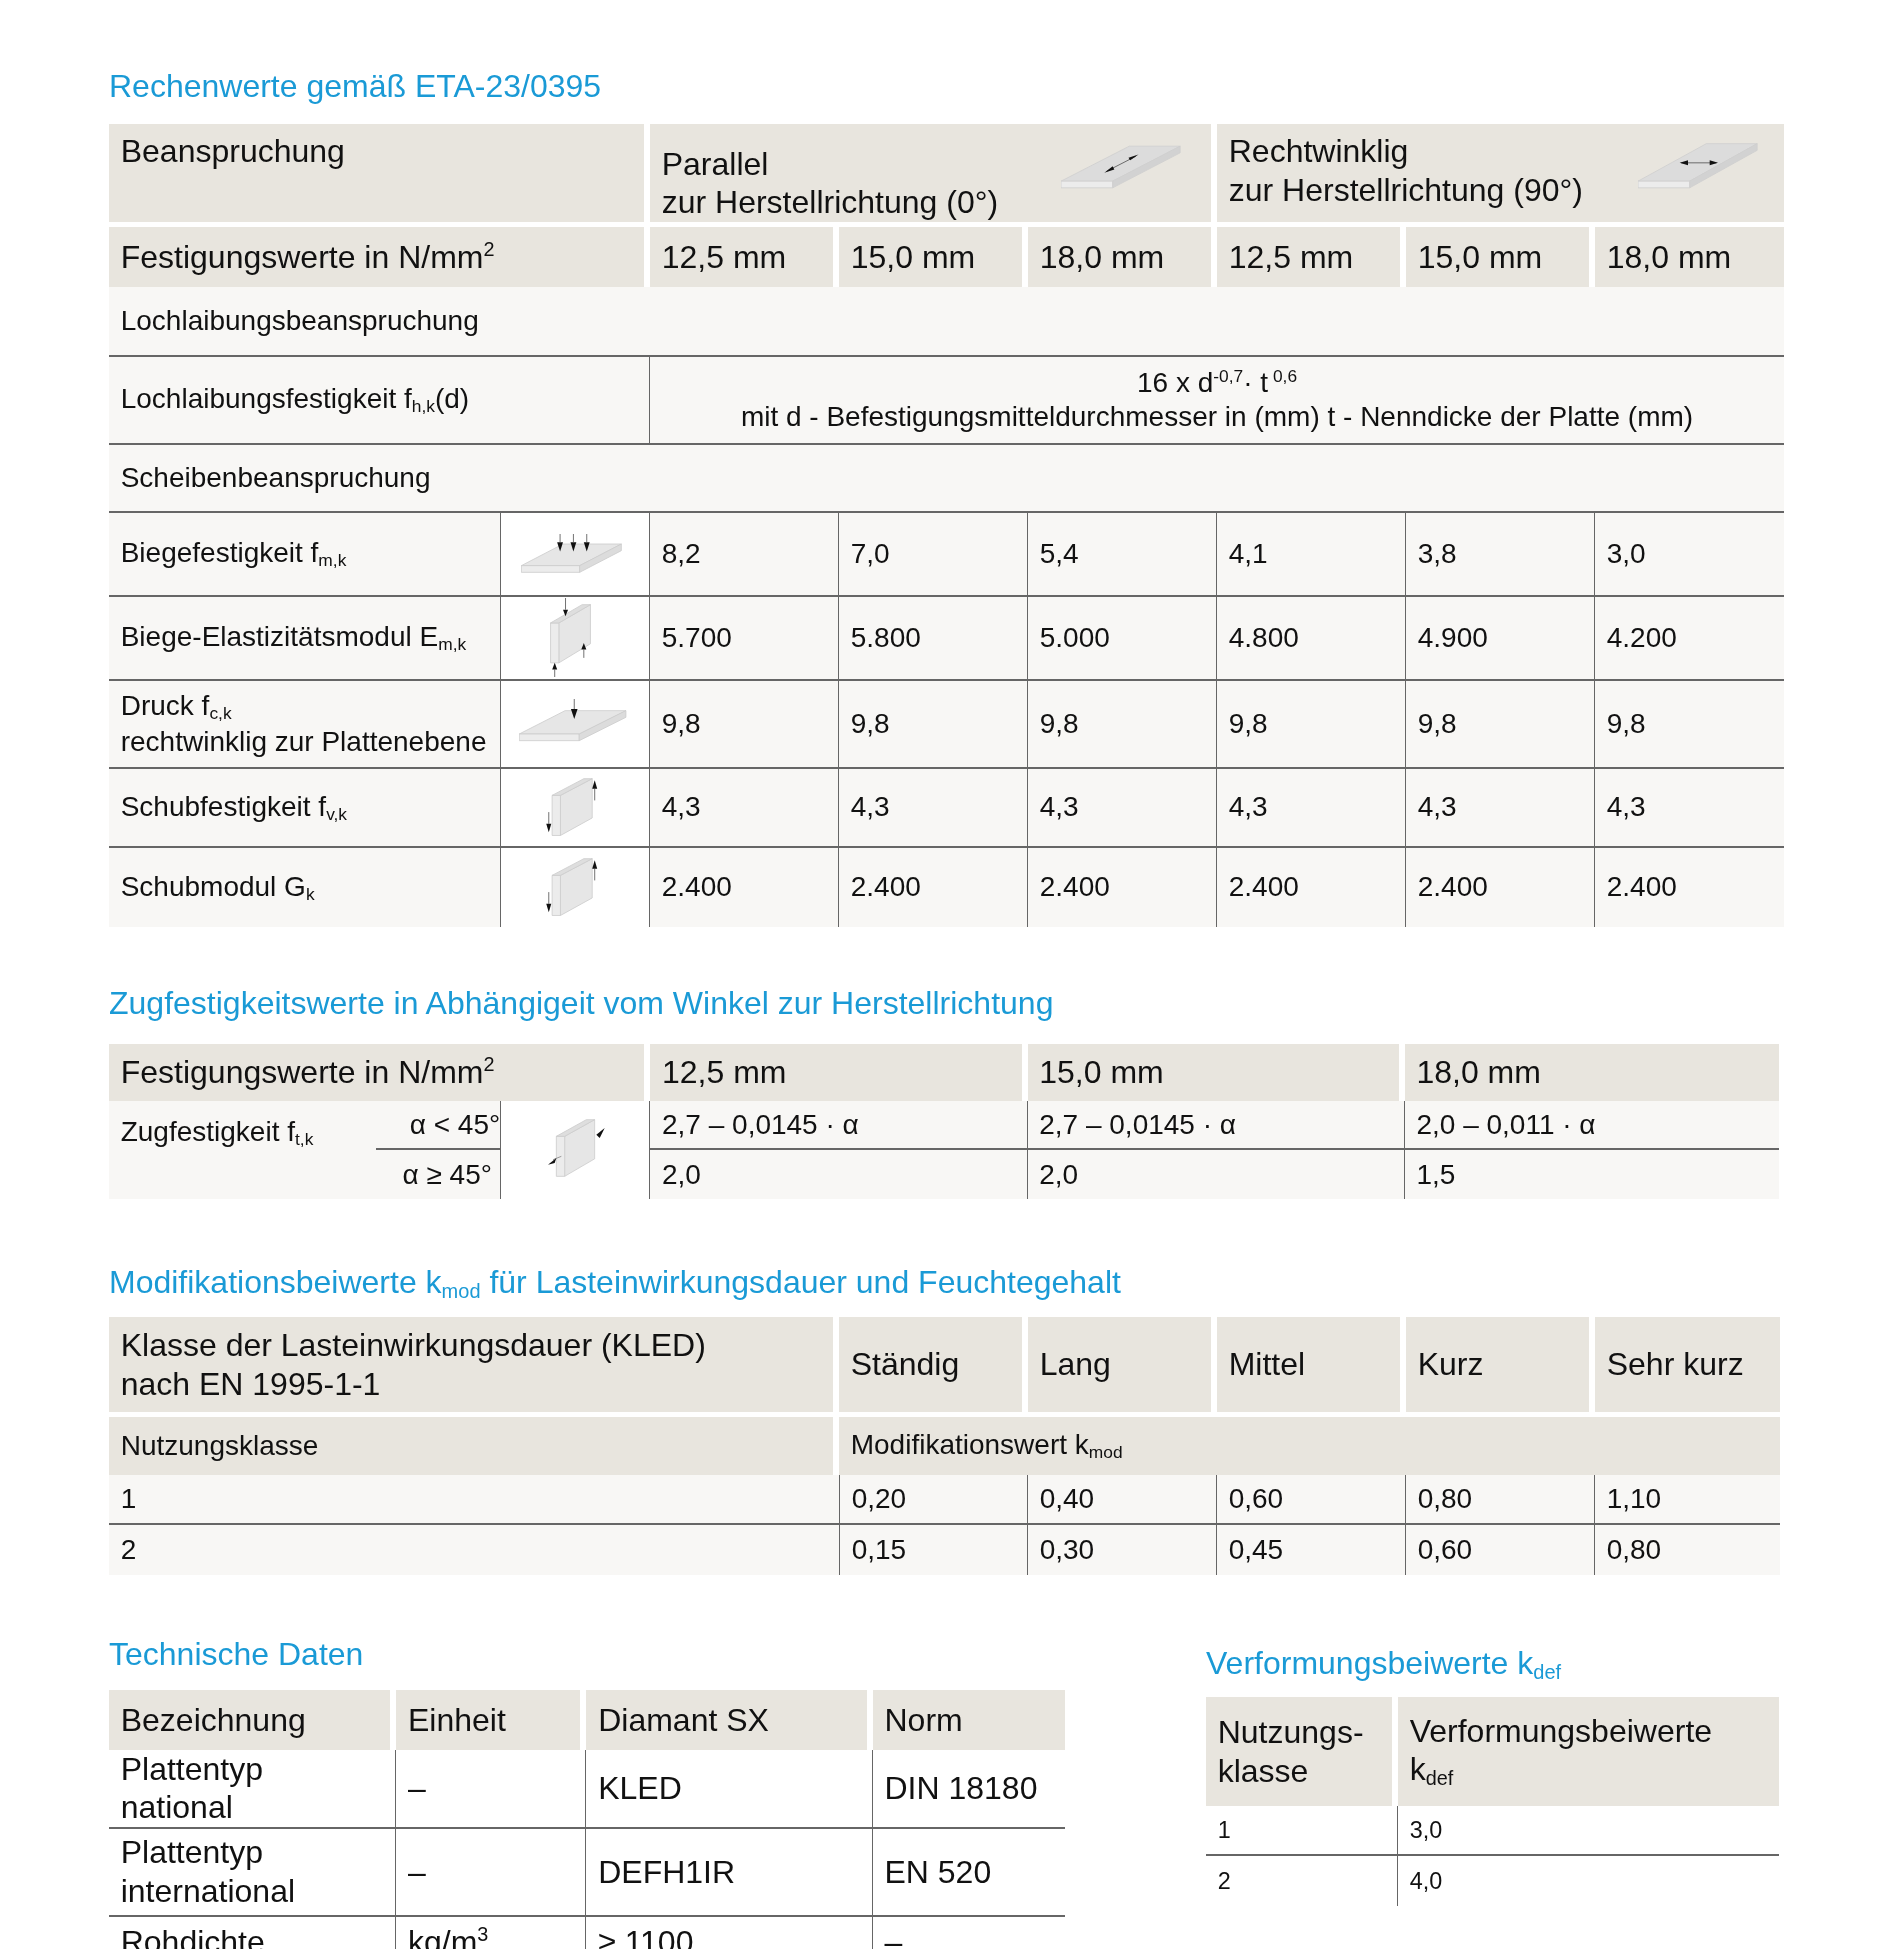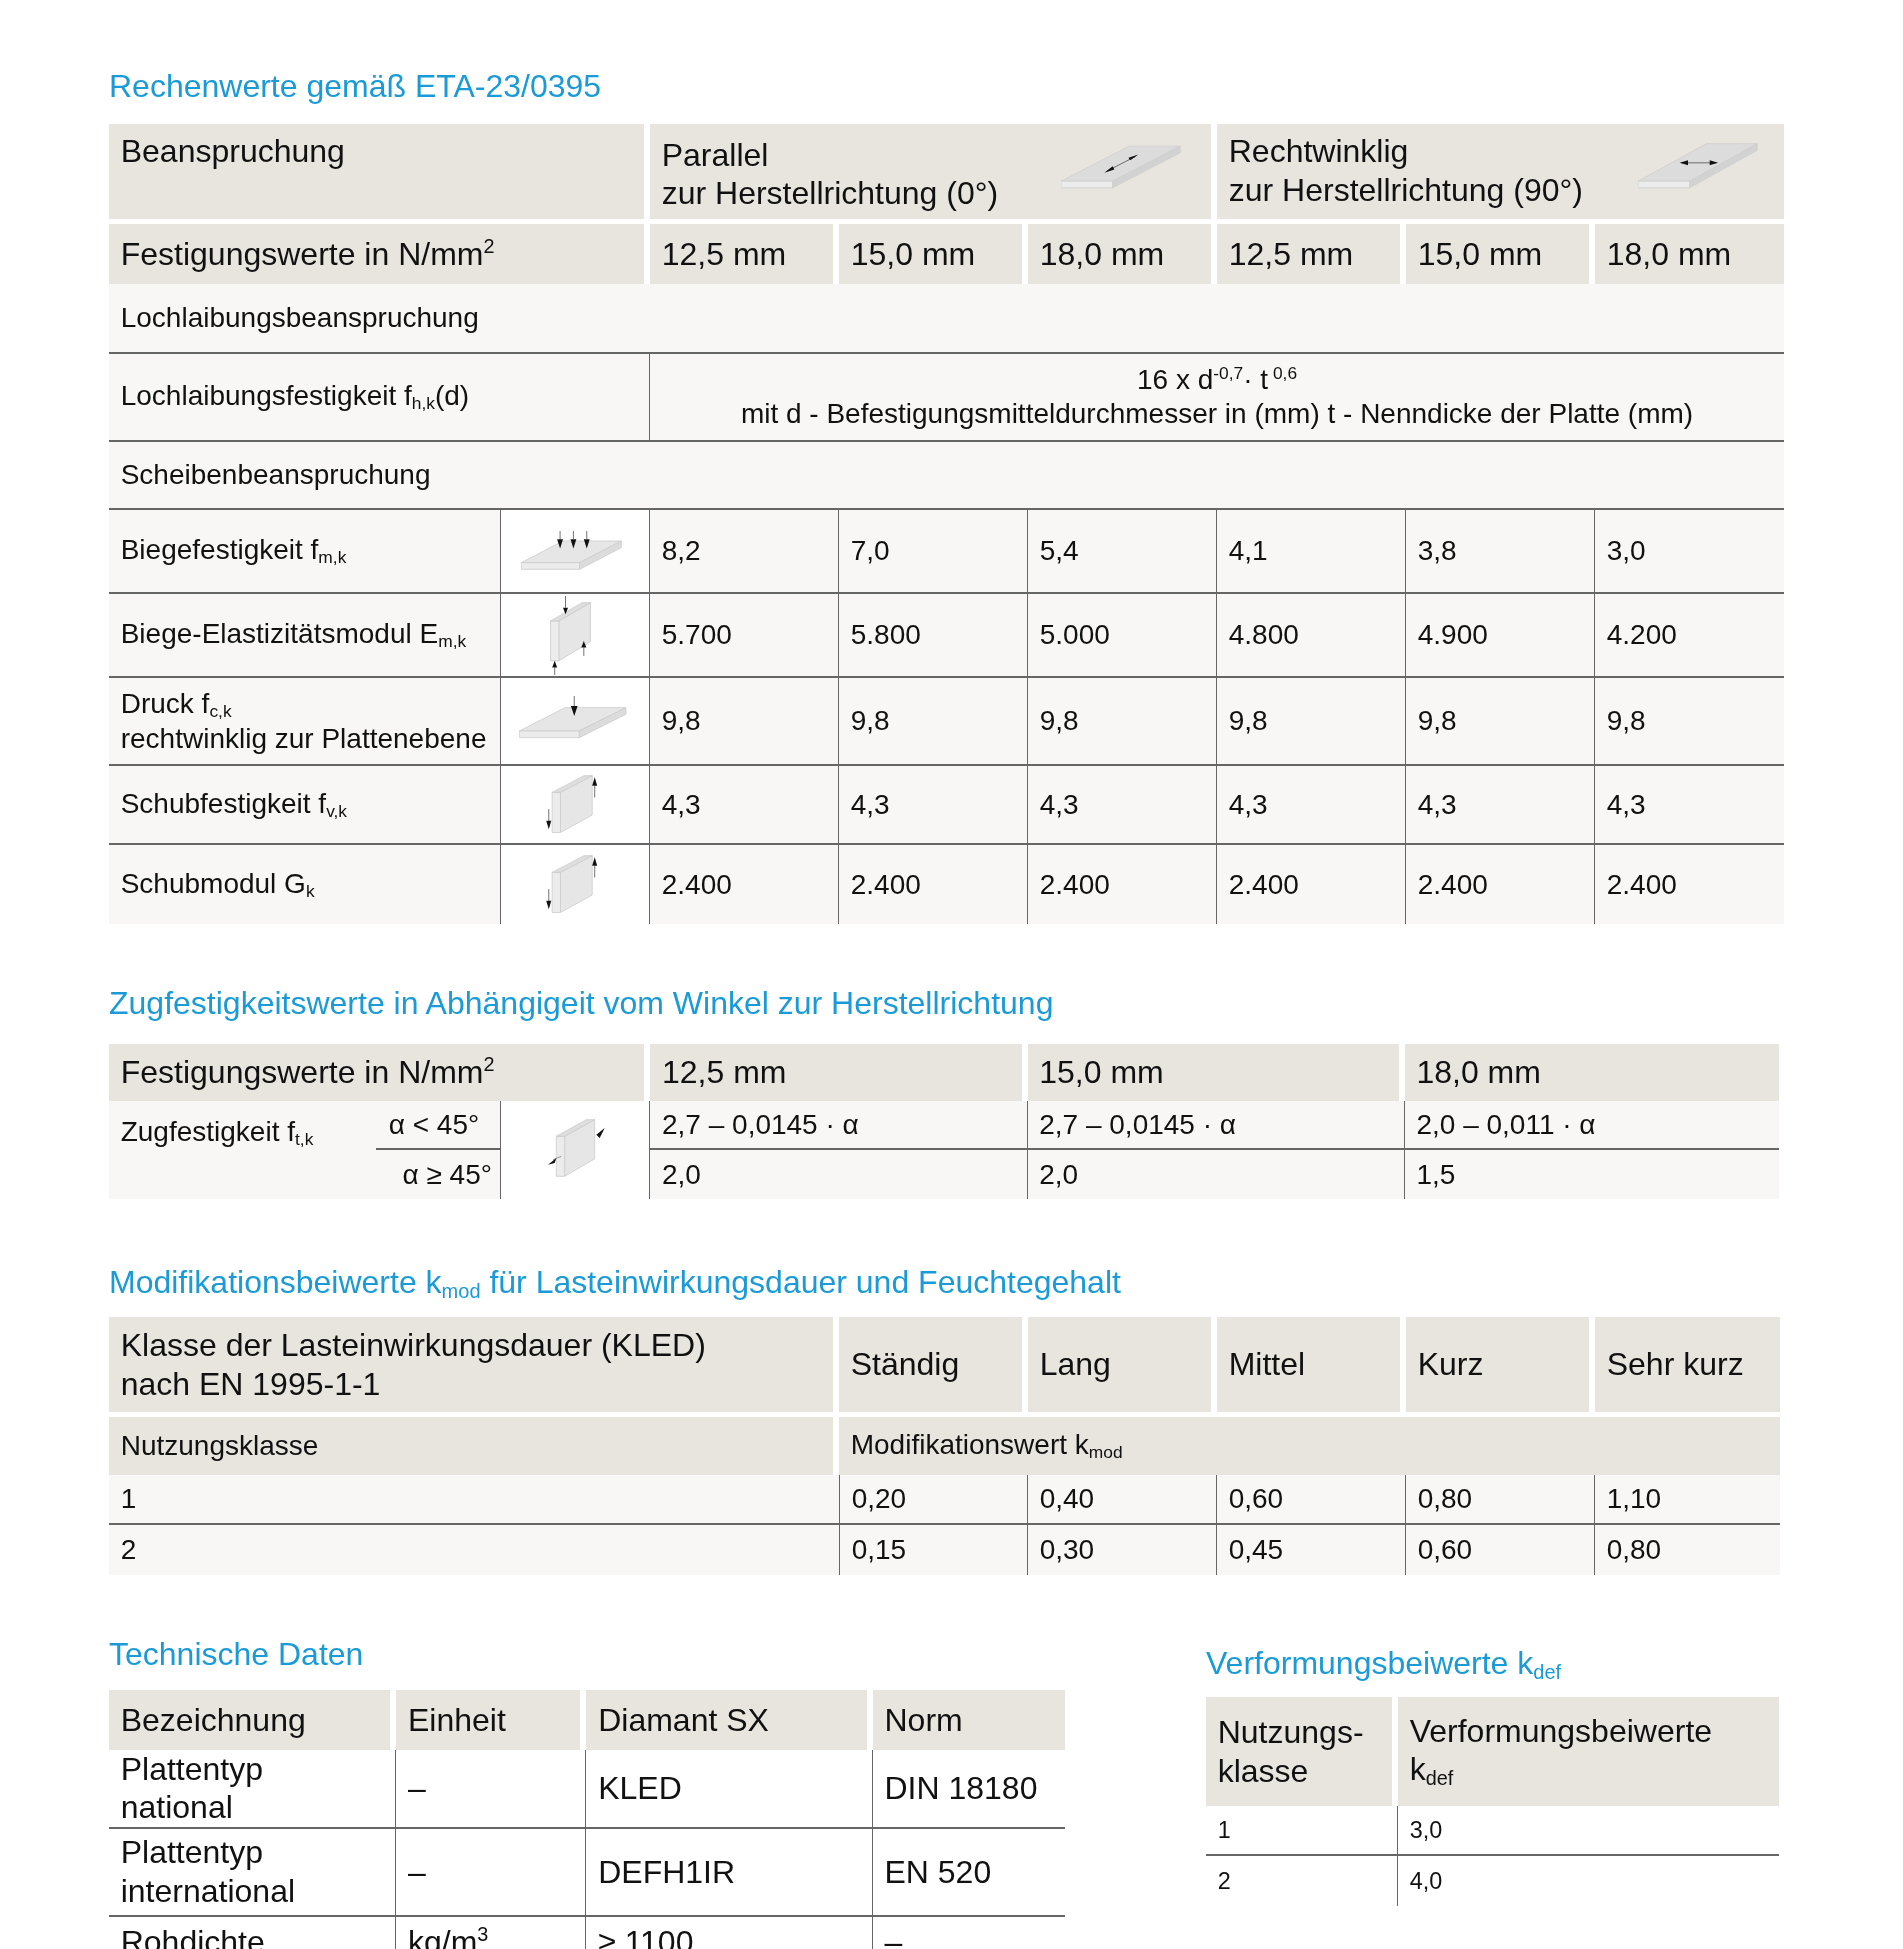--- a/index.html
+++ b/index.html
@@ -33,21 +33,21 @@
     <col style="width:189px">
       <col style="width:189px">
       <col style="width:189px">
     <col style="width:189px">
       <col style="width:189px">
       <col style="width:189px">
   </colgroup>
   <tbody>
       <tr style="height:100px;">
     <td colspan="2" class="hd hwb hbb hdr" style="vertical-align:top;padding-top:8.3px;">Beanspruchung</td>
-    <td colspan="3" class="hd hwb hbb hdr" style="vertical-align:top;padding-top:12px;position:relative;">
+    <td colspan="3" class="hd hwb hbb hdr" style="vertical-align:top;padding-top:21px;position:relative;">
       <div>Parallel</div>
       <div>zur Herstellrichtung (0°)</div>
       <svg style="position:absolute;right:25px;top:18.4px;" width="125" height="50" viewBox="0 0 150 60">
         <polygon points="0,47 82,5 143,5 62,47" fill="#dcdcdc" stroke="#cfcfcf"></polygon>
         <polygon points="0,47 62,47 62,55 0,55" fill="#ececec" stroke="#cfcfcf"></polygon>
         <polygon points="62,47 143,5 143,13 62,55" fill="#d2d2d2" stroke="#cfcfcf"></polygon>
         <line x1="55" y1="35" x2="90" y2="17" stroke="#555" stroke-width="1"></line>
         <polygon points="52,37 62,29 64,33" fill="#111"></polygon>
         <polygon points="93,15 83,22 81,19" fill="#111"></polygon>
       </svg>
@@ -217,21 +217,21 @@
   </colgroup>
   <tbody>
       <tr style="height:57px;">
     <td colspan="3" class="hd hwb hdr"><span>Festigungswerte in N/mm</span><sup>2</sup></td>
     <td class="hd hwb hdr">12,5 mm</td>
     <td class="hd hwb hdr">15,0 mm</td>
     <td class="hd hdr">18,0 mm</td>
   </tr>
   <tr style="height:49px;">
     <td rowspan="2" class="bd" style="vertical-align:top;padding-top:14px;"><span>Zugfestigkeit f</span><sub>t,k</sub></td>
-    <td class="bd bb rl" style="text-align:right;padding-right:21px;">α &lt; 45°</td>
+    <td class="bd bb rl" style="text-align:right;padding-right:0;">α &lt; 45°</td>
     <td rowspan="2" class="wh rl">
       <svg class="icon" width="75" height="75" viewBox="0 0 90 90">
         <polygon points="32,28 68,8 68,55 32,76" fill="#e6e6e6" stroke="#ccc"></polygon>
         <polygon points="22,28 32,28 32,76 22,76" fill="#ececec" stroke="#ccc"></polygon>
         <polygon points="22,28 58,8 68,8 32,28" fill="#dedede" stroke="#ccc"></polygon>
         <polygon points="70,26 80,18 74,30" fill="#111"></polygon>
         <line x1="18" y1="56" x2="28" y2="52" stroke="#888"></line>
             <polygon points="12,62 22,54 20,60" fill="#111"></polygon>
       </svg>
     </td>

